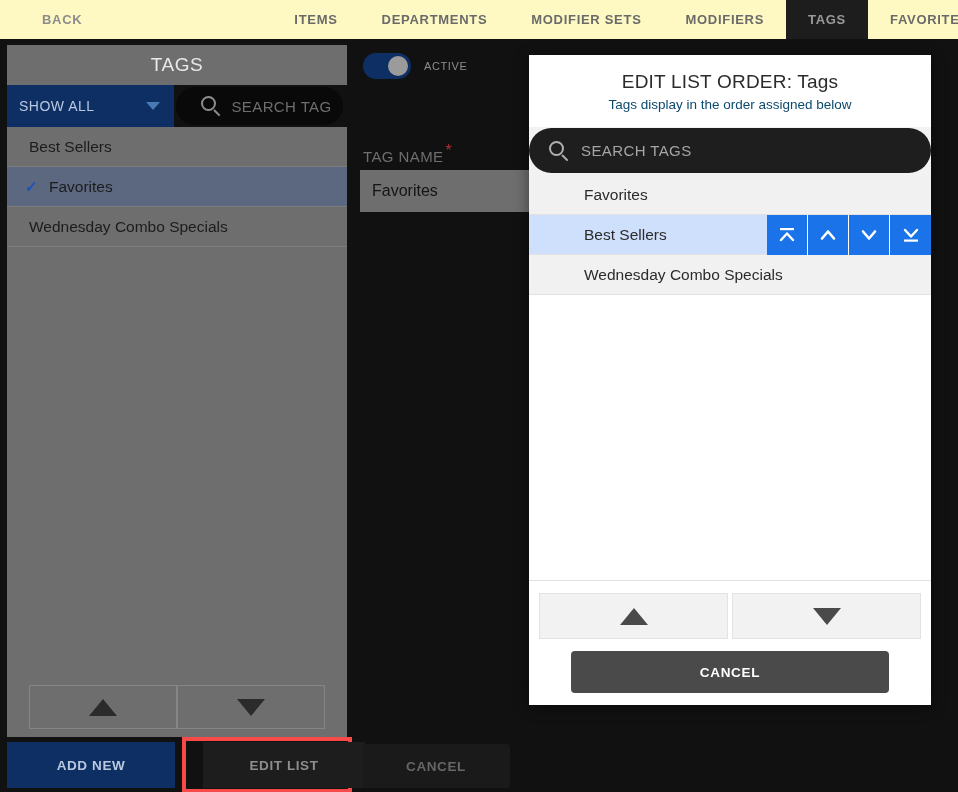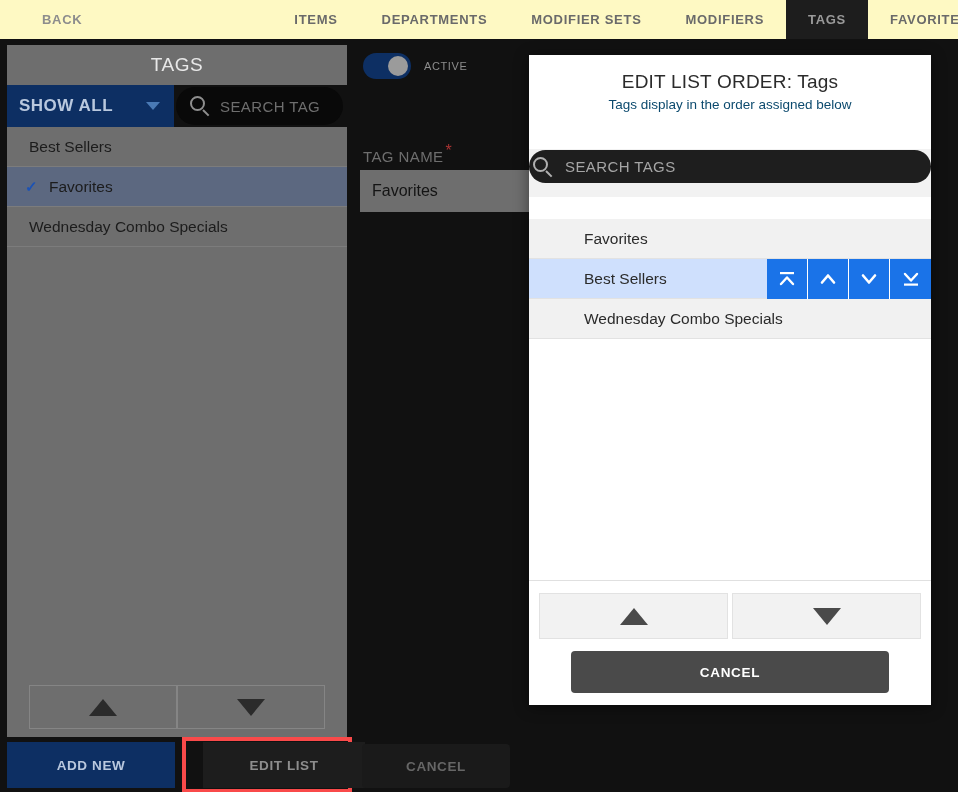--- a/index.html
+++ b/index.html
@@ -81,41 +81,42 @@
   #show-all-dd {
     width: 167px;
     background: #0d2f63;
     display: flex;
     align-items: center;
     padding: 0 12px;
     position: relative;
   }
   #show-all-dd .label {
     color: #b9c8de;
-    font-size: 17px;
-    font-weight: bold;
+    font-size: 14px;
+    font-weight: normal;
     letter-spacing: 0.5px;
   }
   #show-all-dd .caret {
     position: absolute;
     right: 14px;
     width: 0; height: 0;
     border-left: 7px solid transparent;
     border-right: 7px solid transparent;
     border-top: 8px solid #4a7ab5;
   }
   #sidebar-search {
     flex: 1;
     margin: 2px 4px 2px 2px;
     border-radius: 21px;
     background: #090909;
     display: flex;
     align-items: center;
     padding-left: 14px;
     gap: 10px;
+    justify-content: center;
   }
   .mag {
     width: 20px; height: 20px;
     position: relative;
     flex: 0 0 auto;
   }
   .mag .ring {
     position: absolute;
     left: 0; top: 0;
     width: 15px; height: 15px;
@@ -368,21 +369,20 @@
 
   
   #modal {
     position: absolute;
     left: 529px; top: 55px;
     width: 402px; height: 650px;
     background: #ffffff;
     display: flex;
     flex-direction: column;
     box-shadow: 0 2px 14px rgba(0,0,0,0.45);
-    gap: 22px;
   }
   #modal-header {
     height: 72px;
     display: flex;
     flex-direction: column;
     align-items: center;
     justify-content: center;
     background: #ffffff;
     gap: 4px;
   }
@@ -394,26 +394,26 @@
   #modal-subtitle {
     color: #0c4a6e;
     font-size: 13.5px;
   }
   #modal-search {
     height: 48px;
     background: #f2f2f2;
     padding: 1px 0;
   }
   #modal-search-inner {
-    height: 33px;
+    height: 45px;
     background: #1e1e1e;
     border-radius: 23px;
     display: flex;
     align-items: center;
-    padding-left: 4px;
+    padding-left: 20px;
     gap: 12px;
   }
   #modal-search-inner .ring { border-color: #b0b0b0; }
   #modal-search-inner .handle { background: #b0b0b0; }
   #modal-search-inner .ph {
     color: #a5a5a5;
     font-size: 15px;
     letter-spacing: 0.4px;
   }
   #modal-list {

